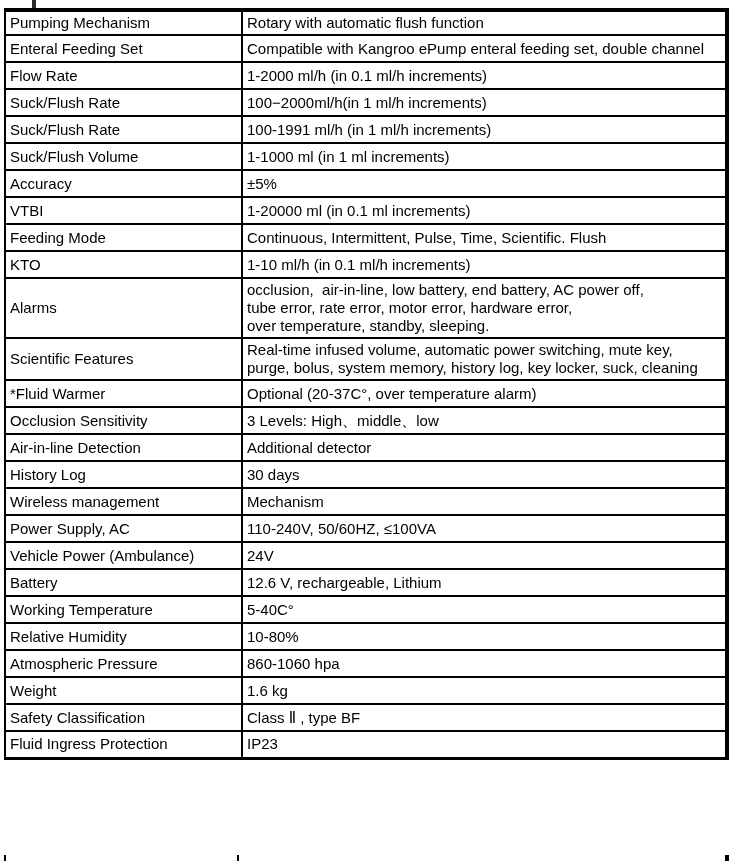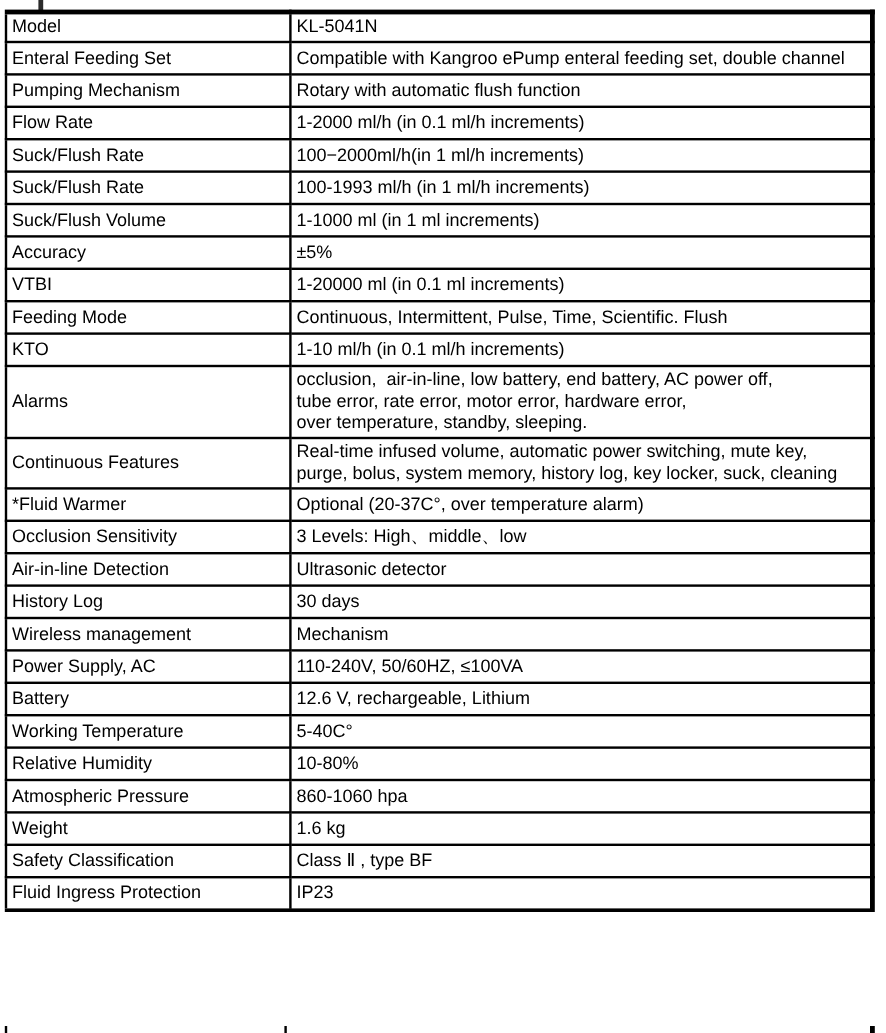--- a/index.html
+++ b/index.html
@@ -61,60 +61,54 @@
   .stub-mid    { left: 237px; }
   .stub-right  { left: 725px; width: 4px; }
 </style>
 </head>
 <body>
 
 <div class="clipped-artifact"></div>
 
 <table class="spec-table">
   <tbody>
-  <tr>
-    <td class="label-cell">Model</td>
-    <td class="value-cell">
-          <div class="value-line">KL-5041N</div>
+
+  <tr>
+    <td class="label-cell">Pumping Mechanism</td>
+    <td class="value-cell">
+          <div class="value-line">Rotary with automatic flush function</div>
         </td>
   </tr>
 
   <tr>
     <td class="label-cell">Enteral Feeding Set</td>
     <td class="value-cell">
           <div class="value-line">Compatible with Kangroo ePump enteral feeding set, double channel</div>
         </td>
   </tr>
 
   <tr>
-    <td class="label-cell">Pumping Mechanism</td>
-    <td class="value-cell">
-          <div class="value-line">Rotary with automatic flush function</div>
-        </td>
-  </tr>
-
-  <tr>
     <td class="label-cell">Flow Rate</td>
     <td class="value-cell">
           <div class="value-line">1-2000 ml/h (in 0.1 ml/h increments)</div>
         </td>
   </tr>
 
   <tr>
     <td class="label-cell">Suck/Flush Rate</td>
     <td class="value-cell">
           <div class="value-line">100−2000ml/h(in 1 ml/h increments)</div>
         </td>
   </tr>
 
 
   <tr>
     <td class="label-cell">Suck/Flush Rate</td>
     <td class="value-cell">
-          <div class="value-line">100-1993 ml/h (in 1 ml/h increments)</div>
+          <div class="value-line">100-1991 ml/h (in 1 ml/h increments)</div>
         </td>
   </tr>
 
   <tr>
     <td class="label-cell">Suck/Flush Volume</td>
     <td class="value-cell">
           <div class="value-line">1-1000 ml (in 1 ml increments)</div>
         </td>
   </tr>
 
@@ -149,21 +143,21 @@
   <tr>
     <td class="label-cell">Alarms</td>
     <td class="value-cell">
           <div class="value-line">occlusion,  air-in-line, low battery, end battery, AC power off,</div>
           <div class="value-line">tube error, rate error, motor error, hardware error,</div>
           <div class="value-line">over temperature, standby, sleeping.</div>
         </td>
   </tr>
 
   <tr>
-    <td class="label-cell">Continuous Features</td>
+    <td class="label-cell">Scientific Features</td>
     <td class="value-cell">
           <div class="value-line">Real-time infused volume, automatic power switching, mute key,</div>
           <div class="value-line">purge, bolus, system memory, history log, key locker, suck, cleaning</div>
         </td>
   </tr>
 
   <tr>
     <td class="label-cell">*Fluid Warmer</td>
     <td class="value-cell">
           <div class="value-line">Optional (20-37C°, over temperature alarm)</div>
@@ -173,21 +167,21 @@
   <tr>
     <td class="label-cell">Occlusion Sensitivity</td>
     <td class="value-cell">
           <div class="value-line">3 Levels: High、middle、low</div>
         </td>
   </tr>
 
   <tr>
     <td class="label-cell">Air-in-line Detection</td>
     <td class="value-cell">
-          <div class="value-line">Ultrasonic detector</div>
+          <div class="value-line">Additional detector</div>
         </td>
   </tr>
 
   <tr>
     <td class="label-cell">History Log</td>
     <td class="value-cell">
           <div class="value-line">30 days</div>
         </td>
   </tr>
 
@@ -198,20 +192,26 @@
         </td>
   </tr>
 
   <tr>
     <td class="label-cell">Power Supply, AC</td>
     <td class="value-cell">
           <div class="value-line">110-240V, 50/60HZ, ≤100VA</div>
         </td>
   </tr>
 
+  <tr>
+    <td class="label-cell">Vehicle Power (Ambulance)</td>
+    <td class="value-cell">
+          <div class="value-line">24V</div>
+        </td>
+  </tr>
 
   <tr>
     <td class="label-cell">Battery</td>
     <td class="value-cell">
           <div class="value-line">12.6 V, rechargeable, Lithium</div>
         </td>
   </tr>
 
 
   <tr>

